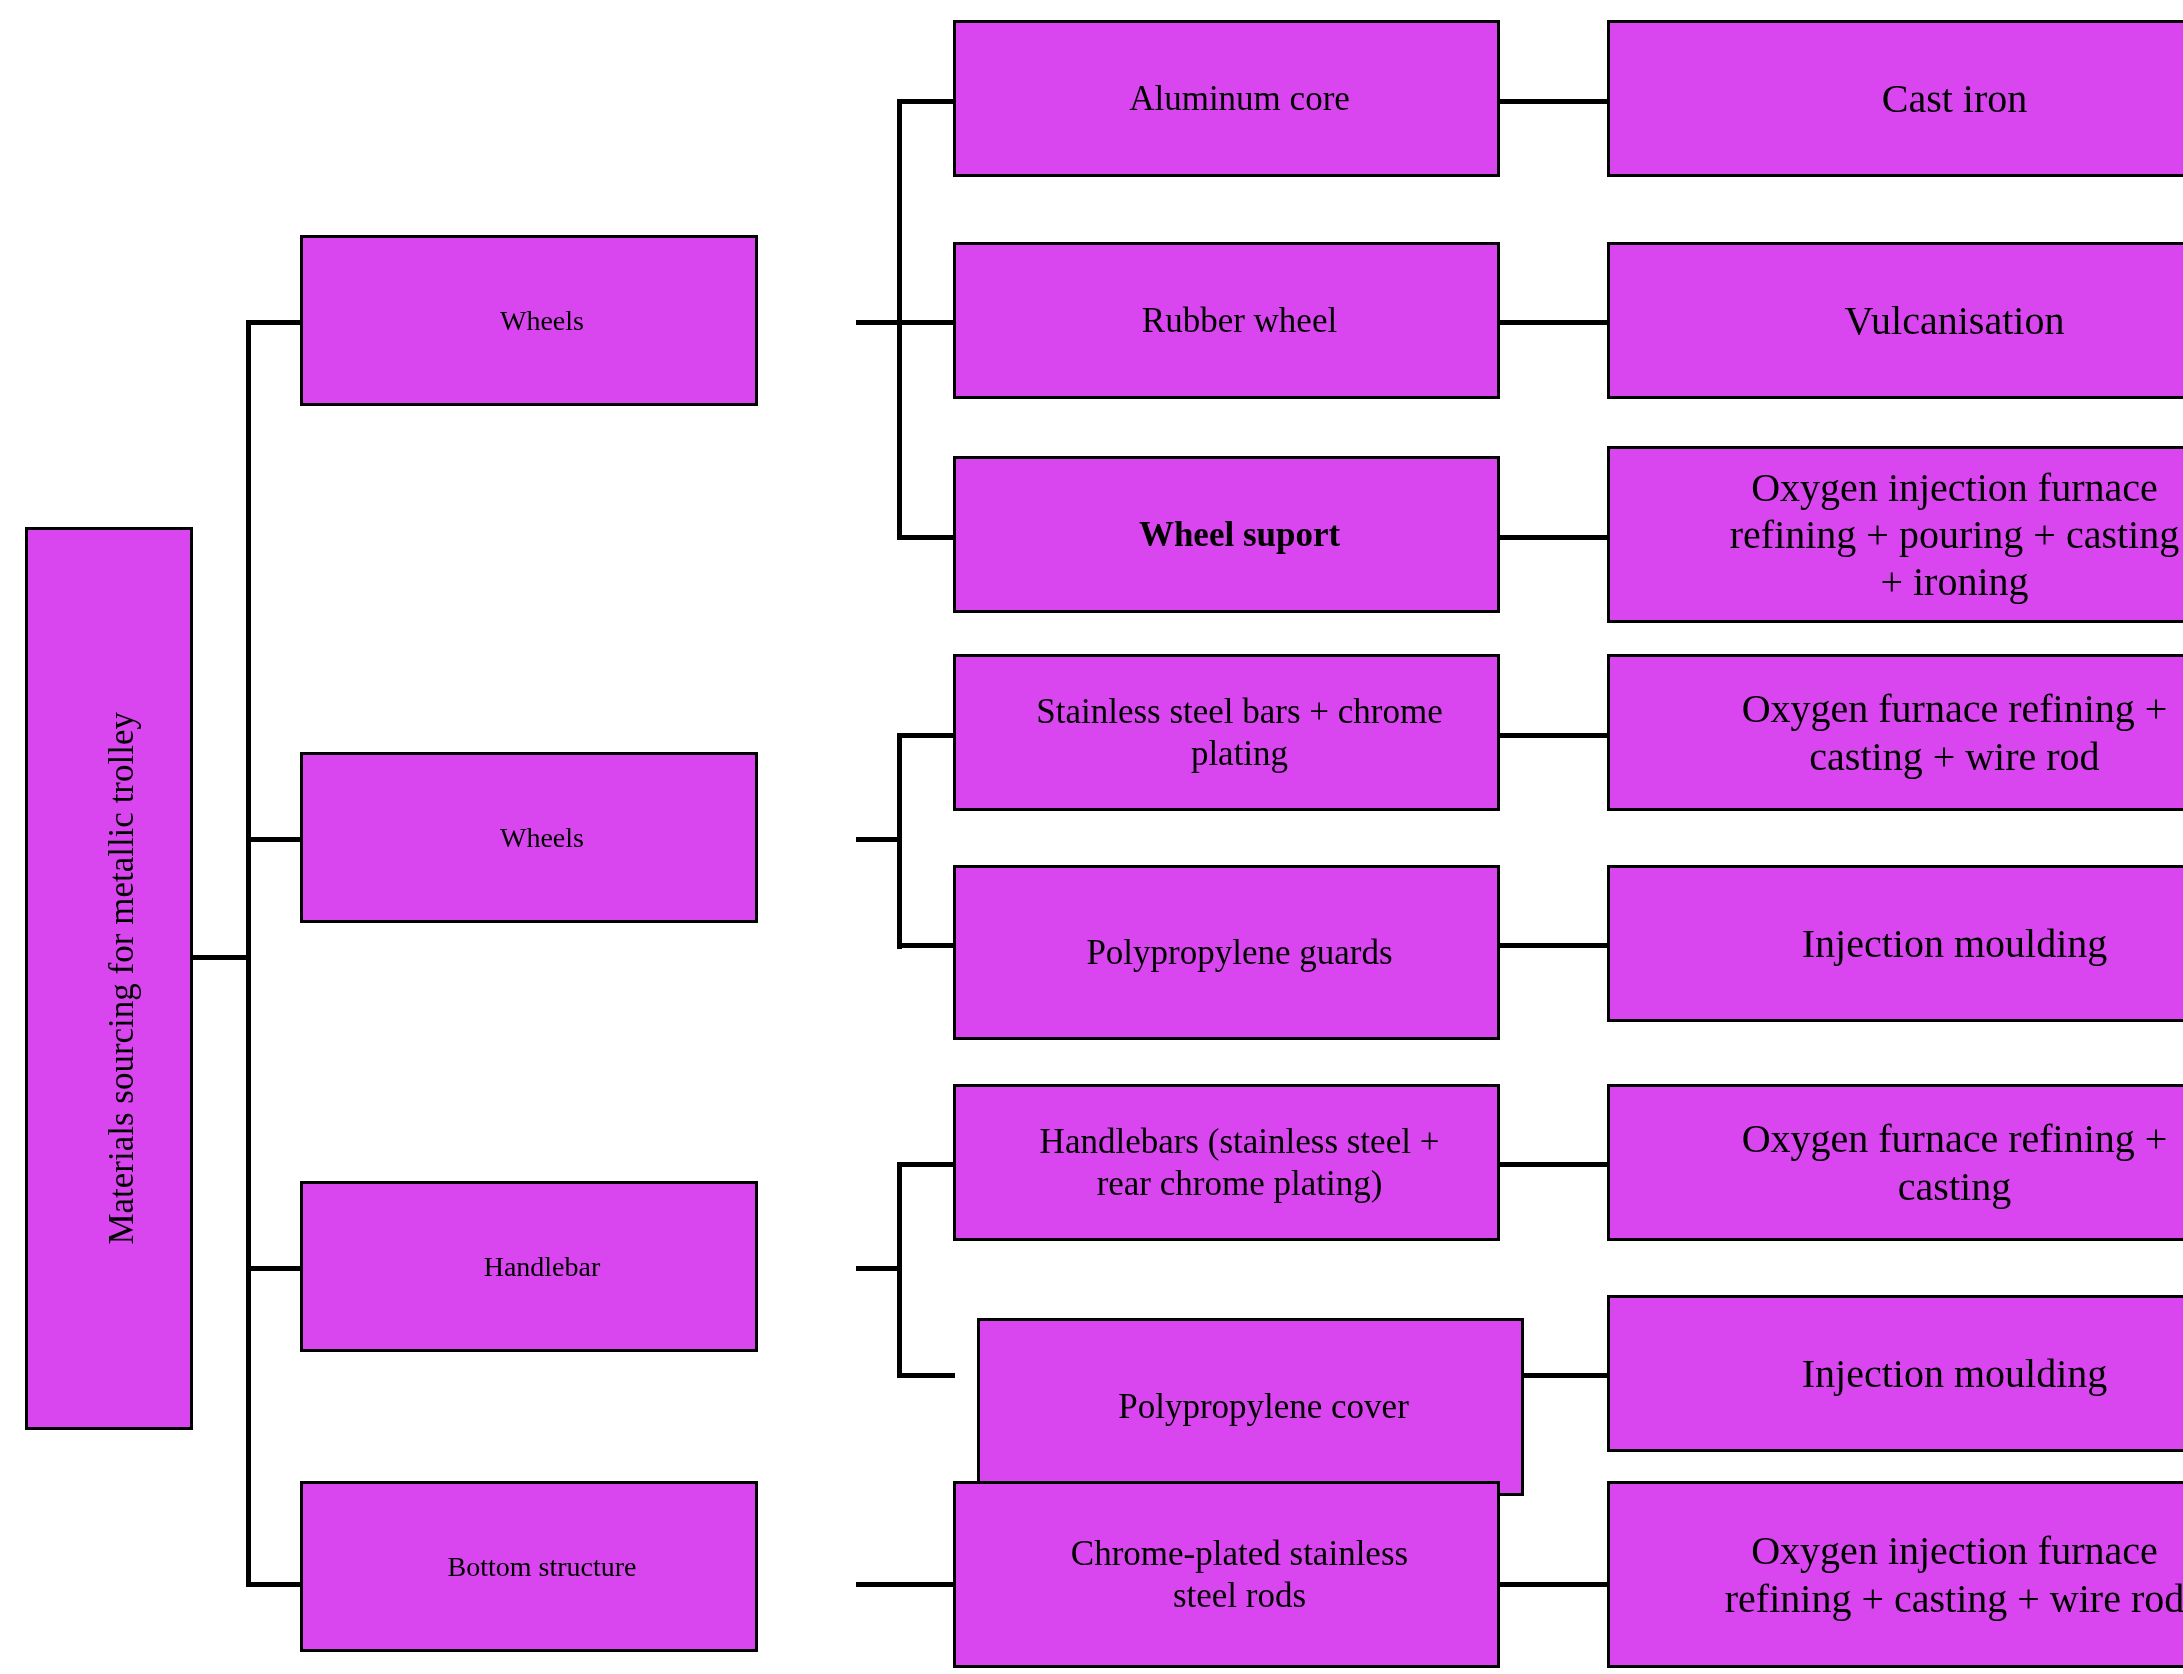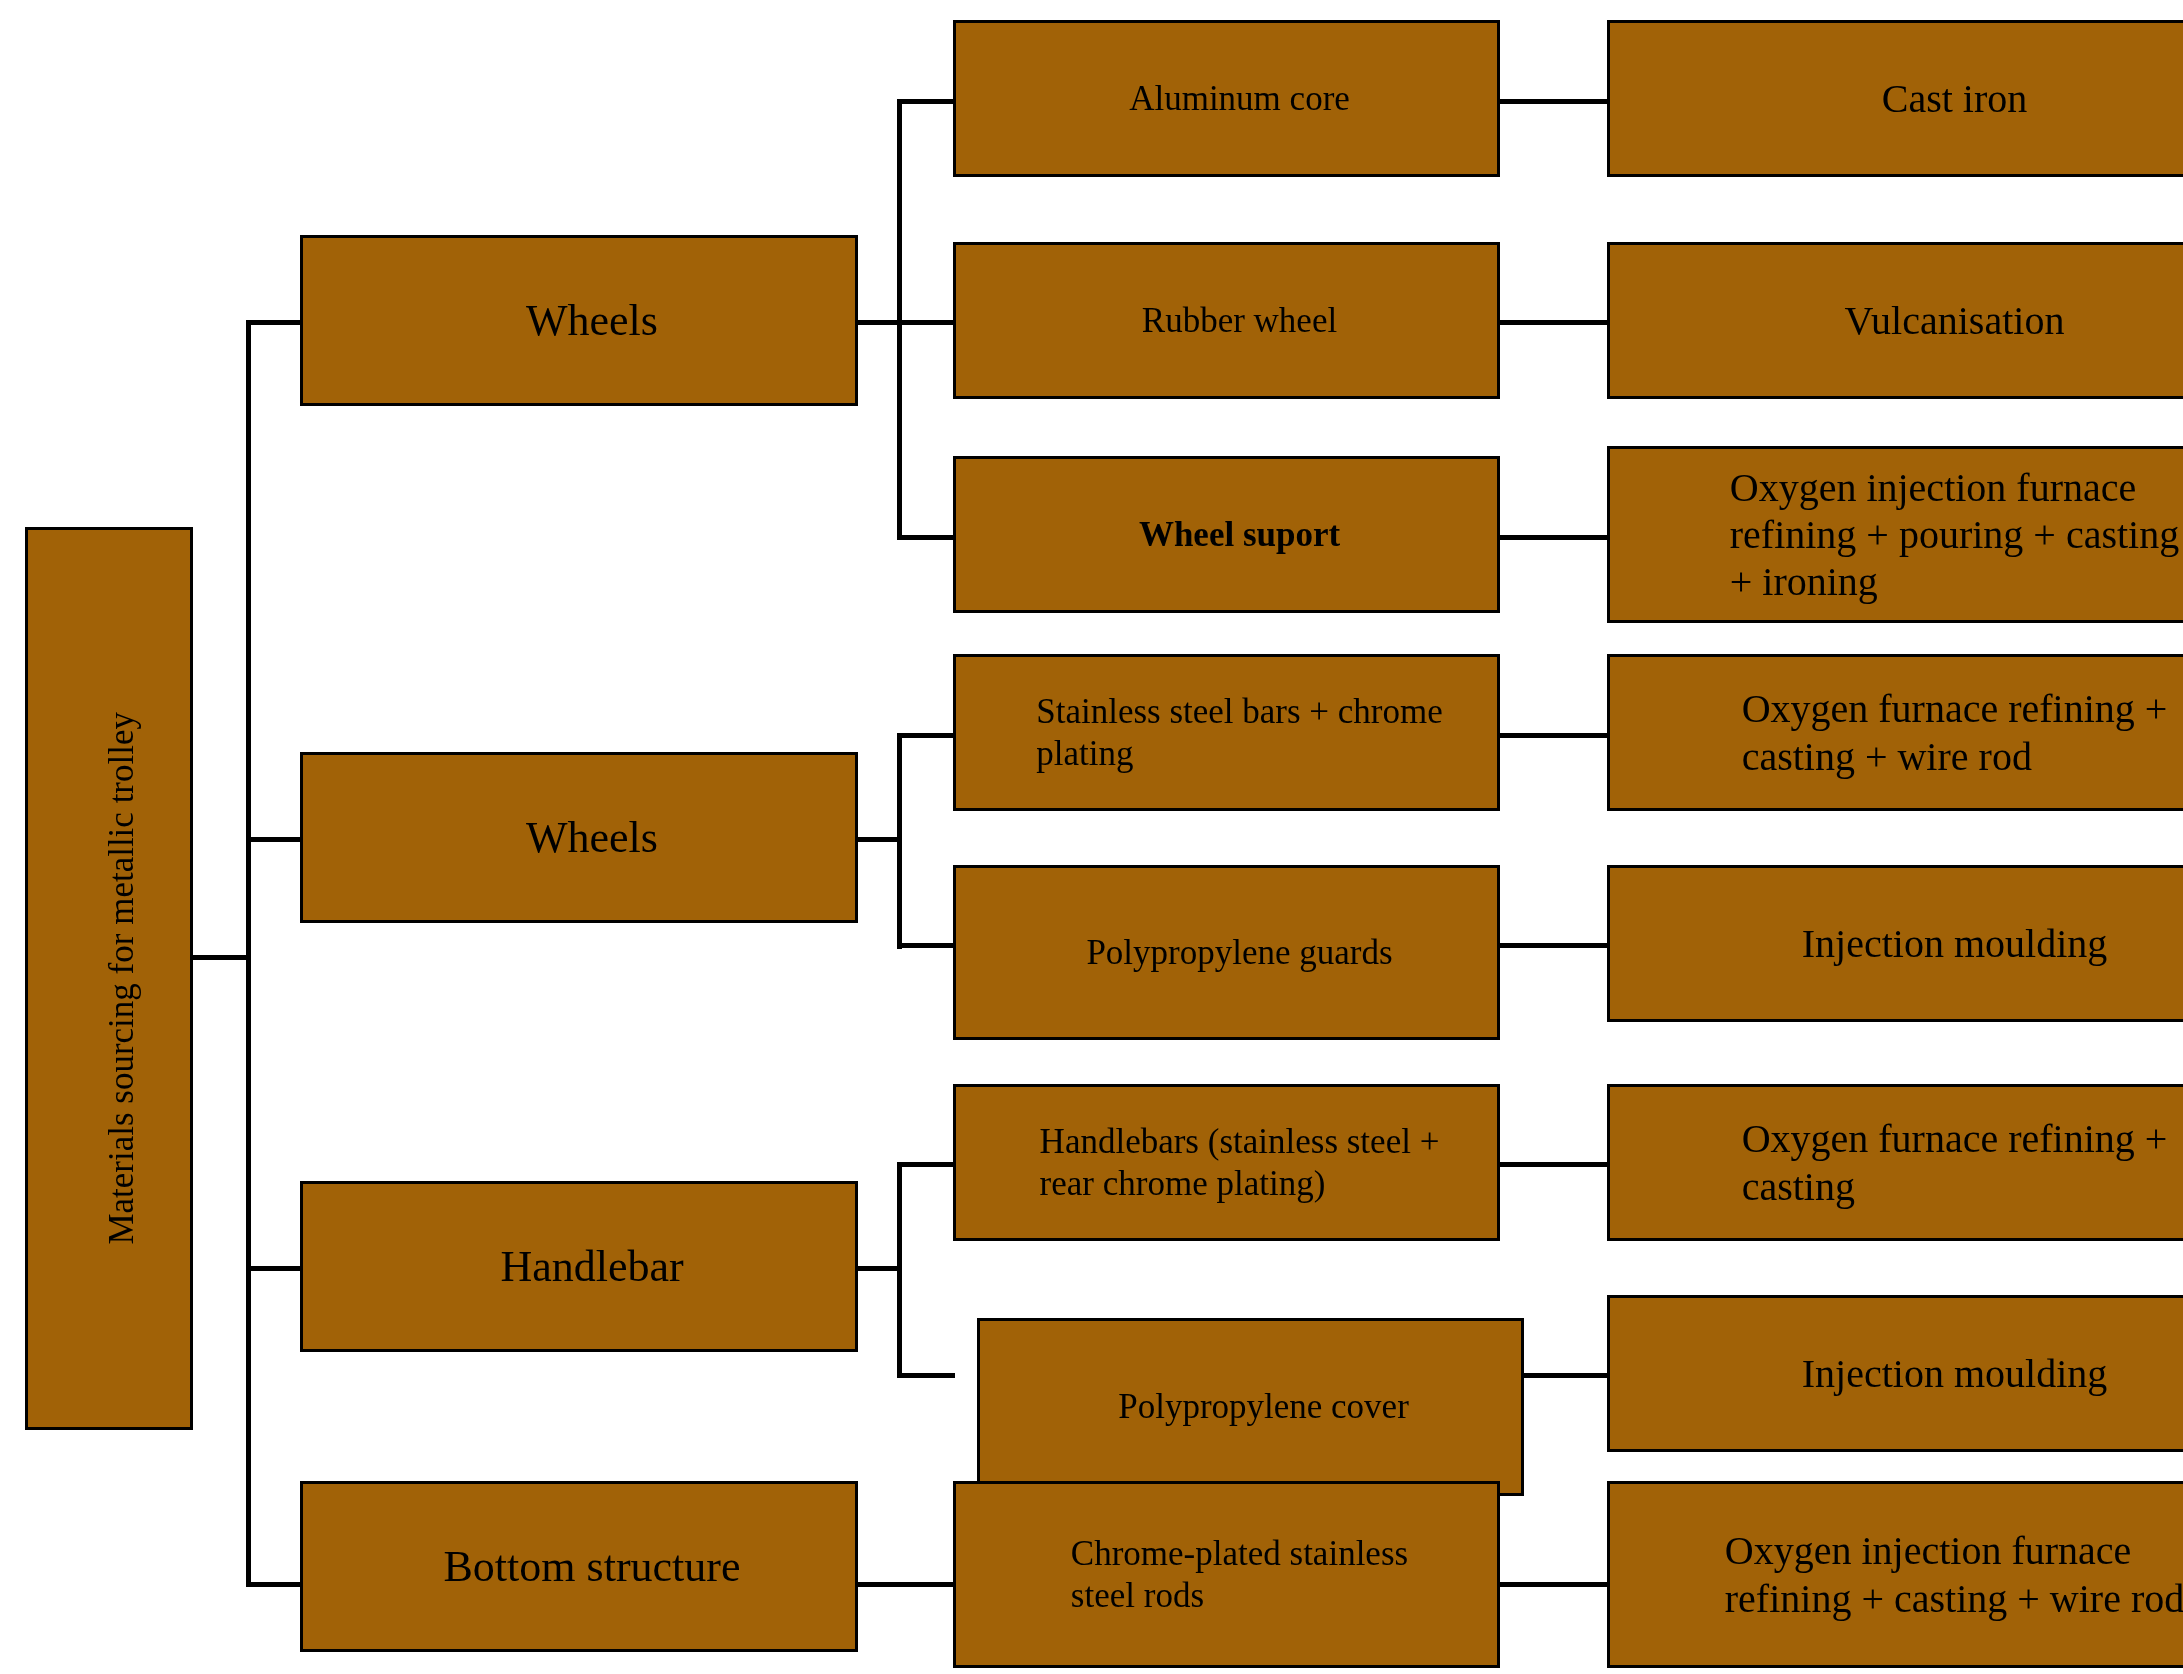--- a/index.html
+++ b/index.html
@@ -12,25 +12,25 @@
     width: 2183px;
     height: 1675px;
     background: #ffffff;
     font-family: "Liberation Serif", "DejaVu Serif", serif;
     overflow: hidden;
   }
   .node {
     position: absolute;
     box-sizing: border-box;
     border: 3.6px solid #000000;
-    background: #a16207;
+    background: #d946ef;
     display: flex;
     align-items: center;
     justify-content: center;
-    text-align: left;
+    text-align: center;
     color: #000000;
     line-height: 1.18;
     z-index: 3;
     padding-left: 26px;
   }
   .node .label {
     display: block;
     white-space: pre-line;
     padding: 0 2.9px;
   }
@@ -44,23 +44,23 @@
   }
   #root-node .label {
     writing-mode: vertical-rl;
     transform: rotate(180deg);
     white-space: nowrap;
     padding: 0;
   }
   
   .lvl1 {
     left: 300px;
-    width: 558px;
+    width: 458px;
     height: 171px;
-    font-size: 44px;
+    font-size: 28px;
   }
   
   .lvl2 {
     left: 953px;
     width: 547px;
     font-size: 35px;
   }
   
   .lvl3 {
     left: 1607px;

